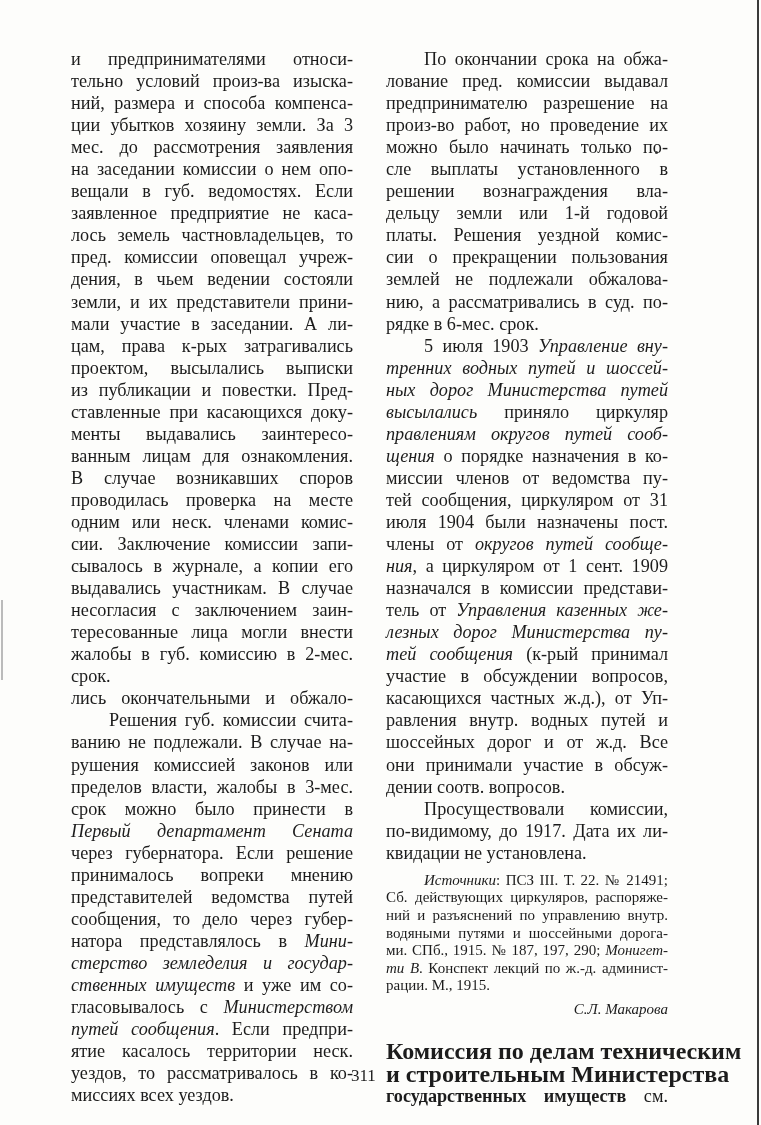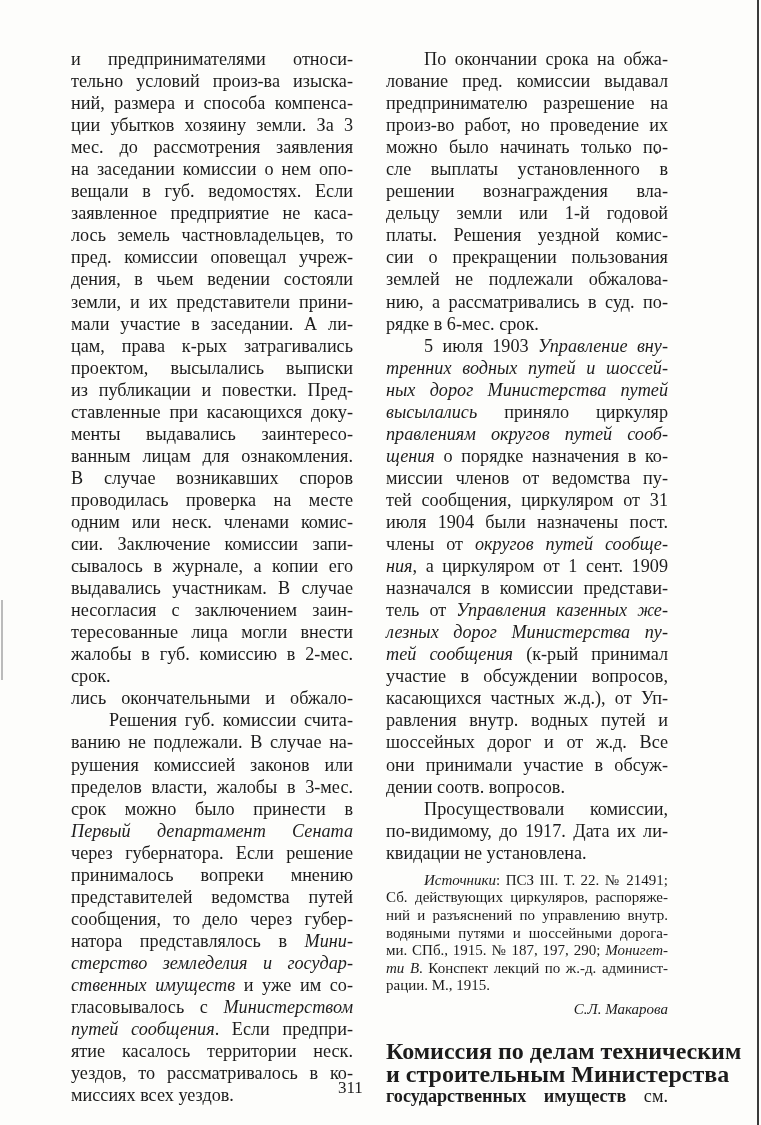--- a/index.html
+++ b/index.html
@@ -24,23 +24,22 @@
   .ln.last { text-align-last: left; }
   .ln.indent { padding-left: 38px; }
   .ln.sm { font-size: 15px; line-height: 17.6px; height: 17.6px; }
   .ln.sm.indent { padding-left: 38px; }
   .ln.right { text-align: center; text-align-last: right; }
   .ln.bold { font-weight: bold; font-size: 24px; }
   i { font-style: italic; }
   .gap-sm { height: 8px; }
   .gap-md { height: 22px; }
   .page-number {
-    position: absolute; left: 338px; top: 1066px;
+    position: absolute; left: 351px; top: 1066px;
     font-size: 17px;
-    margin-top: 12px;
   }
   .edge-right {
     position: absolute; left: 757px; top: 0; width: 2px; height: 1125px;
     background: #3a3a3a;
   }
   .edge-left {
     position: absolute; left: 1px; top: 600px; width: 2px; height: 80px;
     background: #bbbbbb;
   }
   .speck { position: absolute; width: 3px; height: 3px; border-radius: 50%; background: #444; }

